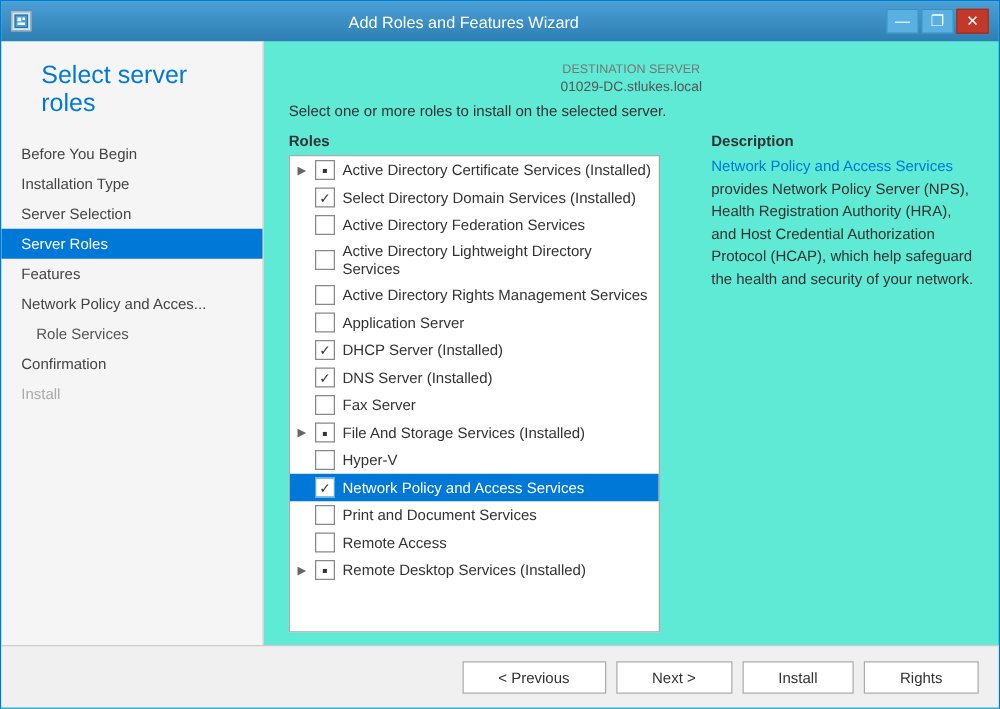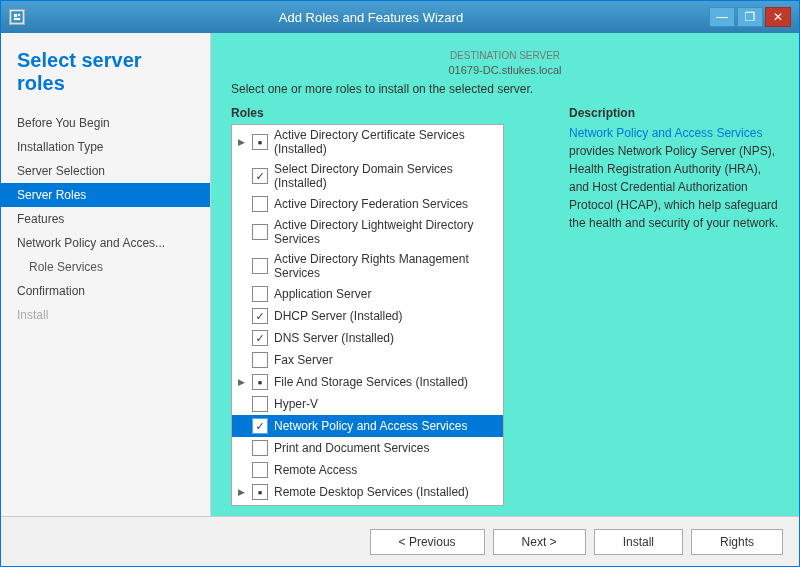--- a/index.html
+++ b/index.html
@@ -33,22 +33,22 @@
     .sidebar {
       width: 210px;
       background: #f5f5f5;
       border-right: 1px solid #d0d0d0;
       padding: 16px 0;
       flex-shrink: 0;
     }
     .page-title-sidebar {
       color: #0078d7;
       font-size: 20px;
-      font-weight: 700;
-      padding: 0 16px 16px 16px;
+      font-weight: 400;
+      padding: 0 16px 16px 32px;
     }
     .nav-item {
       padding: 5px 16px;
       font-size: 12px;
       color: #444;
       cursor: pointer;
     }
     .nav-item.active {
       background: #0078d7;
       color: white;
@@ -80,21 +80,21 @@
     .dest-server .label { color: #777; font-size: 10px; }
 
     .instruction {
       font-size: 12px;
       color: #333;
       margin-bottom: 10px;
     }
 
     .roles-desc-area {
       display: flex;
-      gap: 28px;
+      gap: 4px;
       flex: 1;
       overflow: hidden;
     }
 
     .roles-panel {
       flex: 1;
       display: flex;
       flex-direction: column;
       overflow: hidden;
     }
@@ -237,21 +237,21 @@
       <div class="nav-item">Network Policy and Acces...</div>
       <div class="nav-item sub">Role Services</div>
       <div class="nav-item">Confirmation</div>
       <div class="nav-item disabled">Install</div>
     </div>
 
     <div class="main">
 
       <div class="dest-server">
         <div class="label">DESTINATION SERVER</div>
-        <div>01679-DC.stlukes.local</div>
+        <div>01029-DC.stlukes.local</div>
       </div>
 
       <div class="instruction">Select one or more roles to install on the selected server.</div>
 
       <div class="roles-desc-area">
 
         <div class="roles-panel">
           <div class="roles-label">Roles</div>
           <div class="roles-list" id="roles-list">
 

